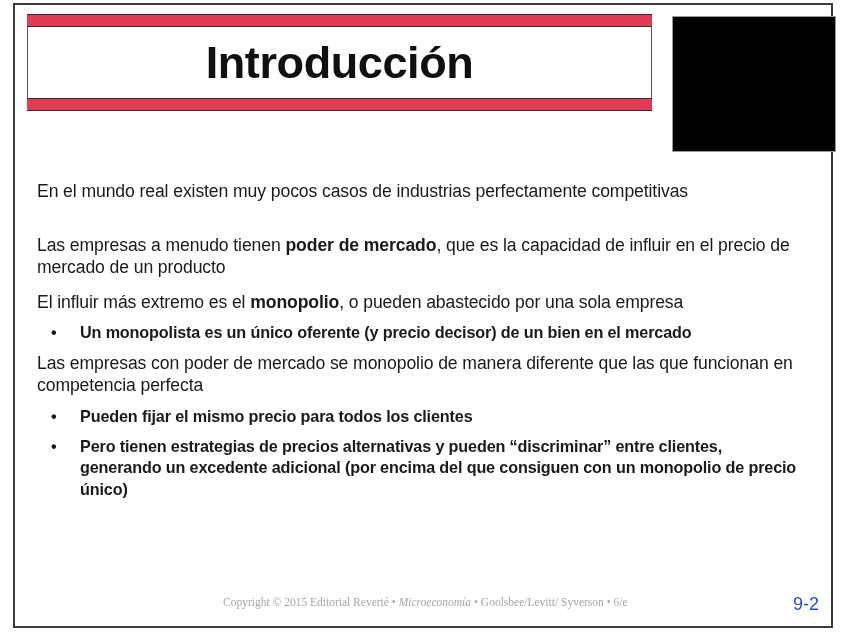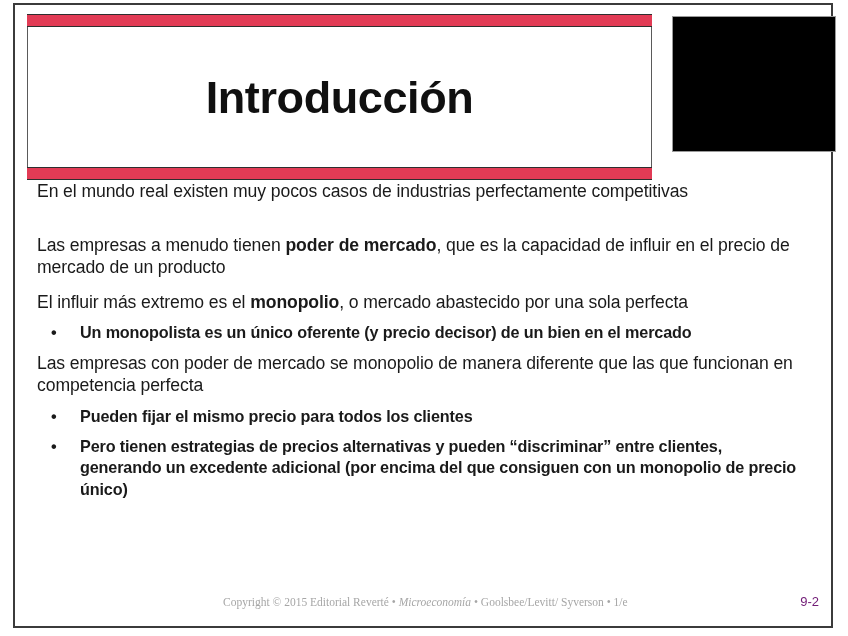--- a/index.html
+++ b/index.html
@@ -25,21 +25,21 @@
     border: 2px solid #3b3b3b;
     box-sizing: border-box;
   }
 
   
   .title-block {
     position: absolute;
     left: 12px;
     top: 9px;
     width: 625px;
-    height: 166px;
+    height: 97px;
     box-sizing: border-box;
     padding-left: 32px;
   }
   .rule {
     position: absolute;
     left: 0;
     width: 100%;
     height: 13px;
     background: #E23B55;
     border-top: 1.5px solid #2e2e2e;
@@ -134,22 +134,22 @@
     font-family: "Liberation Serif", serif;
     font-size: 11.5px;
     color: #a6a6a6;
     white-space: nowrap;
   }
   .copyright i { font-style: italic; }
   .pagenum {
     position: absolute;
     right: 12px;
     top: -2px;
-    font-size: 13px;
-    color: #701a75;
+    font-size: 18px;
+    color: #1d4ed8;
   }
 </style>
 </head>
 <body>
 
 <div class="slide">
 
   <div class="title-block">
     <div class="rule rule-top"></div>
     <div class="title-box">
@@ -164,21 +164,21 @@
 
     <p class="para">
       <span>En el mundo real existen muy pocos casos de industrias perfectamente competitivas</span>
     </p>
 
     <p class="para tight">
       <span>Las empresas a menudo tienen </span><b>poder de mercado</b><span>, que es la capacidad de influir en el precio de mercado de un producto</span>
     </p>
 
     <p class="para">
-      <span>El influir más extremo es el </span><b>monopolio</b><span>, o mercado abastecido por una sola perfecta</span>
+      <span>El influir más extremo es el </span><b>monopolio</b><span>, o pueden abastecido por una sola empresa</span>
     </p>
 
     <p class="bullet">
       <span class="dot">•</span>
       <span>Un monopolista es un único oferente (y precio decisor) de un bien en el mercado</span>
     </p>
 
     <p class="para">
       <span>Las empresas con poder de mercado se monopolio de manera diferente que las que funcionan en competencia perfecta</span>
     </p>
@@ -189,17 +189,17 @@
     </p>
 
     <p class="bullet">
       <span class="dot">•</span>
       <span>Pero tienen estrategias de precios alternativas y pueden “discriminar” entre clientes, generando un excedente adicional (por encima del que consiguen con un monopolio de precio único)</span>
     </p>
 
   </div>
 
   <div class="footer">
-    <div class="copyright"><span>Copyright © 2015 Editorial Reverté • </span><i>Microeconomía</i><span> • Goolsbee/Levitt/ Syverson • 1/e</span></div>
+    <div class="copyright"><span>Copyright © 2015 Editorial Reverté • </span><i>Microeconomía</i><span> • Goolsbee/Levitt/ Syverson • 6/e</span></div>
     <div class="pagenum">9-2</div>
   </div>
 
 </div>
 
 </body></html>

